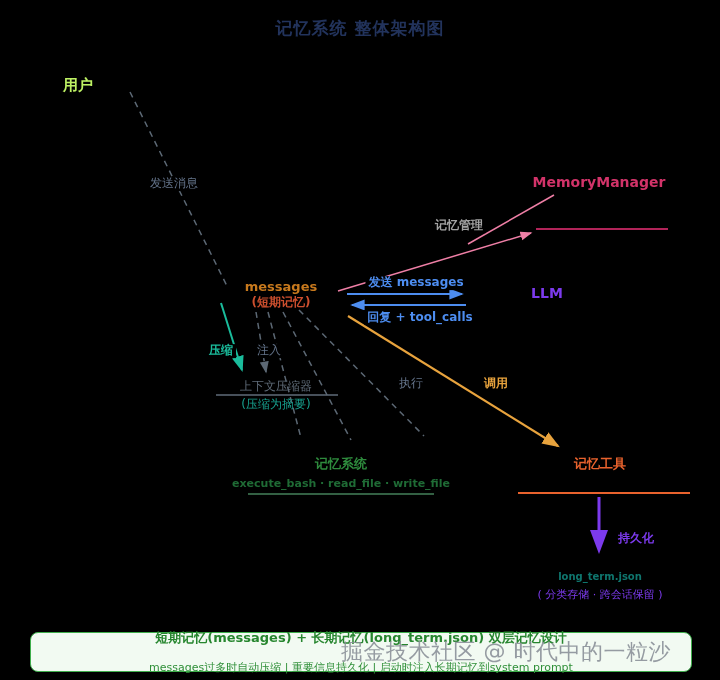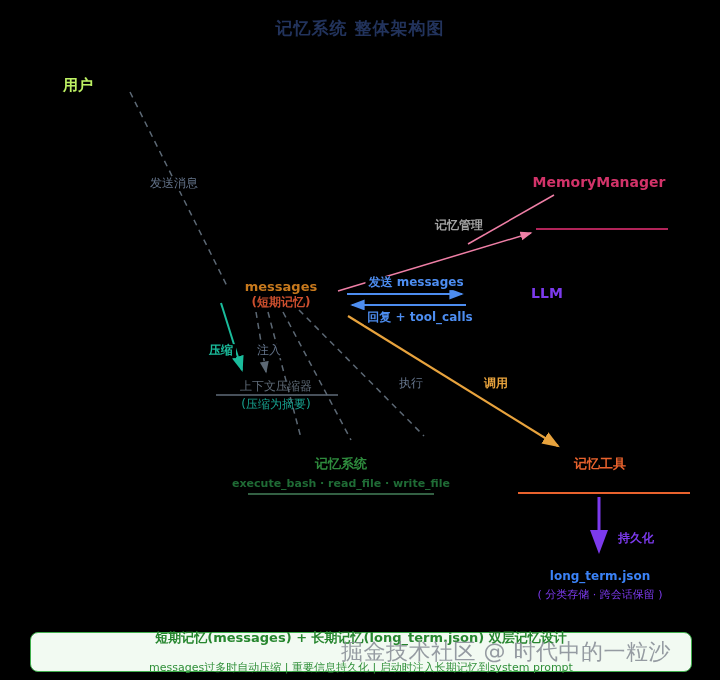--- a/index.html
+++ b/index.html
@@ -20,21 +20,21 @@
   .llm{font-size:14px;font-weight:bold;color:#7c3aed;}
   .lbl-teal{font-size:12px;font-weight:bold;color:#1abc9c;}
   .cmp-t{font-size:12px;color:#5f6b78;}
   .cmp-s{font-size:12px;color:#17a08e;}
   .lbl-callorange{font-size:12px;font-weight:bold;color:#e8a33d;}
   .tools-t{font-size:13px;font-weight:bold;color:#2e8b3d;}
   .tools-s{font-size:11px;font-weight:bold;color:#1f6b35;}
   .mt-t{font-size:13px;font-weight:bold;color:#e8622d;}
   .mt-s{font-size:11px;font-weight:bold;color:#d84a1b;}
   .lbl-purple{font-size:12px;font-weight:bold;color:#7c3aed;}
-  .ltj-t{font-size:12px;font-weight:bold;color:#3b82f6;}
+  .ltj-t{font-size:10px;font-weight:bold;color:#0f766e;}
   .ltj-s{font-size:11px;color:#7c3aed;}
   .footer{position:absolute;left:30px;top:632px;width:660px;height:38px;z-index:3;
           border:1.5px solid #3fae4c;border-radius:8px;background:#f2faf2;
           display:flex;flex-direction:column;align-items:center;justify-content:center;gap:13px;}
   .f1{font-size:13px;font-weight:bold;color:#27862f;}
   .f2{font-size:11px;color:#2f8f38;}
   .watermark{position:absolute;left:341px;top:637px;z-index:4;font-size:22px;color:#898f97;
              opacity:0.88;letter-spacing:0.5px;}
 </style>
 </head>

